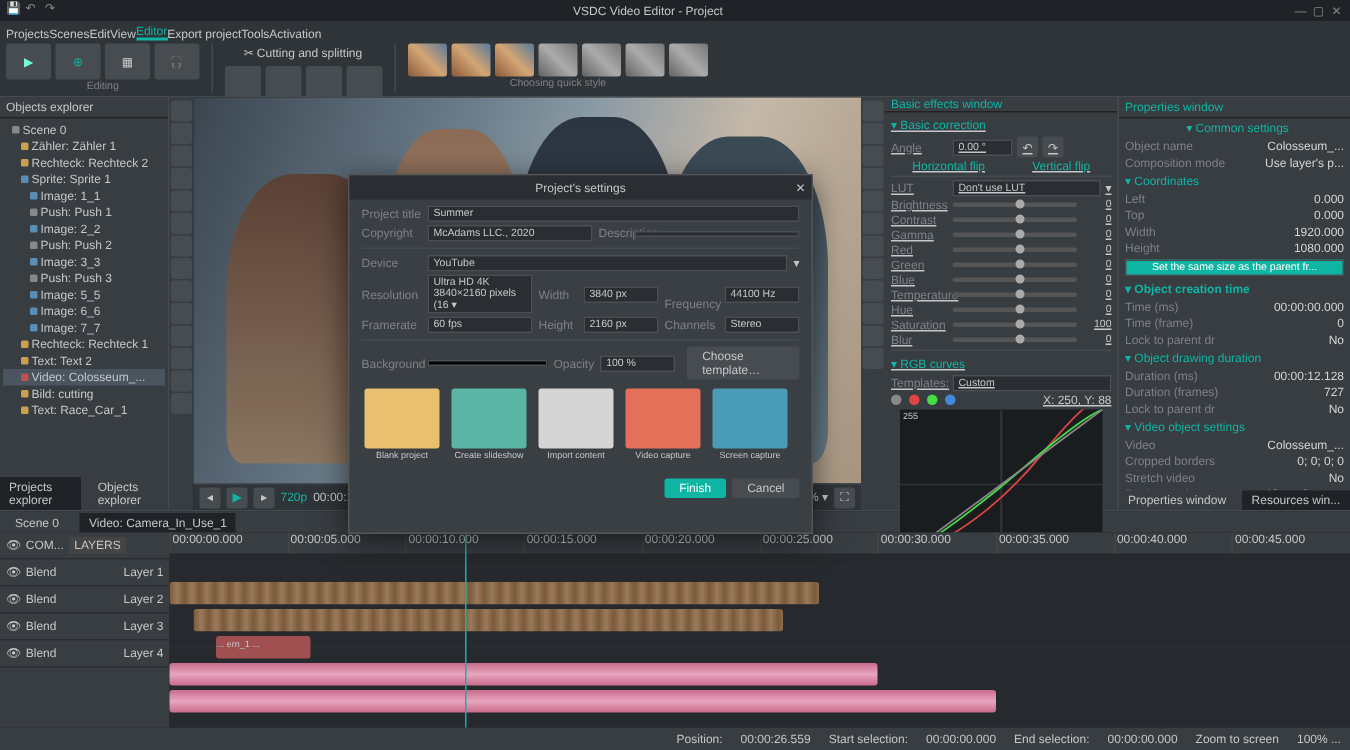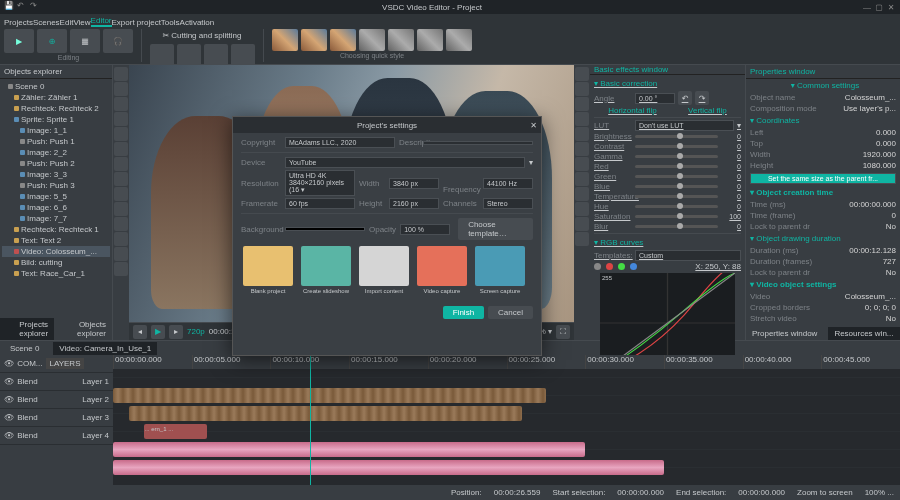--- a/index.html
+++ b/index.html
@@ -76,21 +76,21 @@
 .inp{background:#2a2e32;border:1px solid #4a4f54;padding:1px 3px;font-size:7px;flex:1;min-width:0;}
 .inp.sm{flex:0 0 50px;}
 .dlgtiles{display:flex;gap:4px;margin-top:4px;}
 .tile{width:54px;height:54px;display:flex;flex-direction:column;align-items:center;cursor:pointer;}
 .tileimg{width:50px;height:40px;border-radius:2px;}
 .tilelbl{font-size:6px;margin-top:2px;text-align:center;}
 .dlgfoot{display:flex;justify-content:flex-end;gap:4px;padding-top:4px;}
 .dlgbtn{padding:2px 10px;background:var(--btn);border-radius:2px;cursor:pointer;font-size:8px;}
 .dlgbtn.pri{background:var(--accent);color:#fff;}
 .hr{height:1px;background:var(--border);margin:2px 0;}
-.tabstrip{display:flex;gap:5px;font-size:8px;text-align:right;}
+.tabstrip{display:flex;gap:5px;font-size:8px;}
 .tab{padding:2px 6px;background:var(--bg3);cursor:pointer;}
 .tab.act{background:var(--bg2);}
 .colordot{width:7px;height:7px;border-radius:50%;display:inline-block;margin-right:2px;}
 .qat{position:absolute;top:1px;left:4px;display:flex;gap:3px;}
 .qat span{width:10px;height:10px;cursor:pointer;color:#888;}
 </style>
 </head>
 <body>
 
 <div class="qat">
@@ -460,21 +460,21 @@
           <span class="v">00:00:12.128</span>
         </div>
       <div class="proprow">
           <span class="k">Duration (frames)</span>
           <span class="v">727</span>
         </div>
       <div class="proprow">
           <span class="k">Lock to parent dr</span>
           <span class="v">No</span>
         </div>
-      <div class="secthdr" style="padding-left:4px;font-weight:bold;">▾ Video object settings</div>
+      <div class="secthdr" style="padding-left:4px;">▾ Video object settings</div>
       <div class="proprow">
           <span class="k">Video</span>
           <span class="v">Colosseum_...</span>
         </div>
       <div id="moreprops">
           <div class="proprow">
             <span class="k">Cropped borders</span>
             <span class="v">0; 0; 0; 0</span>
           </div>
           <div class="proprow">
@@ -567,20 +567,24 @@
   <span>100% ...</span>
 </div>
 
 <div class="dialog">
   <div class="dlgtitle">
       <span>Project's settings</span>
       <span class="dlgclose">✕</span>
     </div>
   <div class="dlgbody">
     <div class="dlgrow">
+        <label>Project title</label>
+        <div class="inp">Summer</div>
+      </div>
+    <div class="dlgrow">
         <label>Copyright</label>
         <div class="inp">McAdams LLC., 2020</div>
         <label style="width:20px;">Description</label>
         <div class="inp"></div>
       </div>
     <div class="hr"></div>
     <div class="dlgrow">
         <label>Device</label>
         <div class="inp">YouTube</div>
         <span>▾</span>

